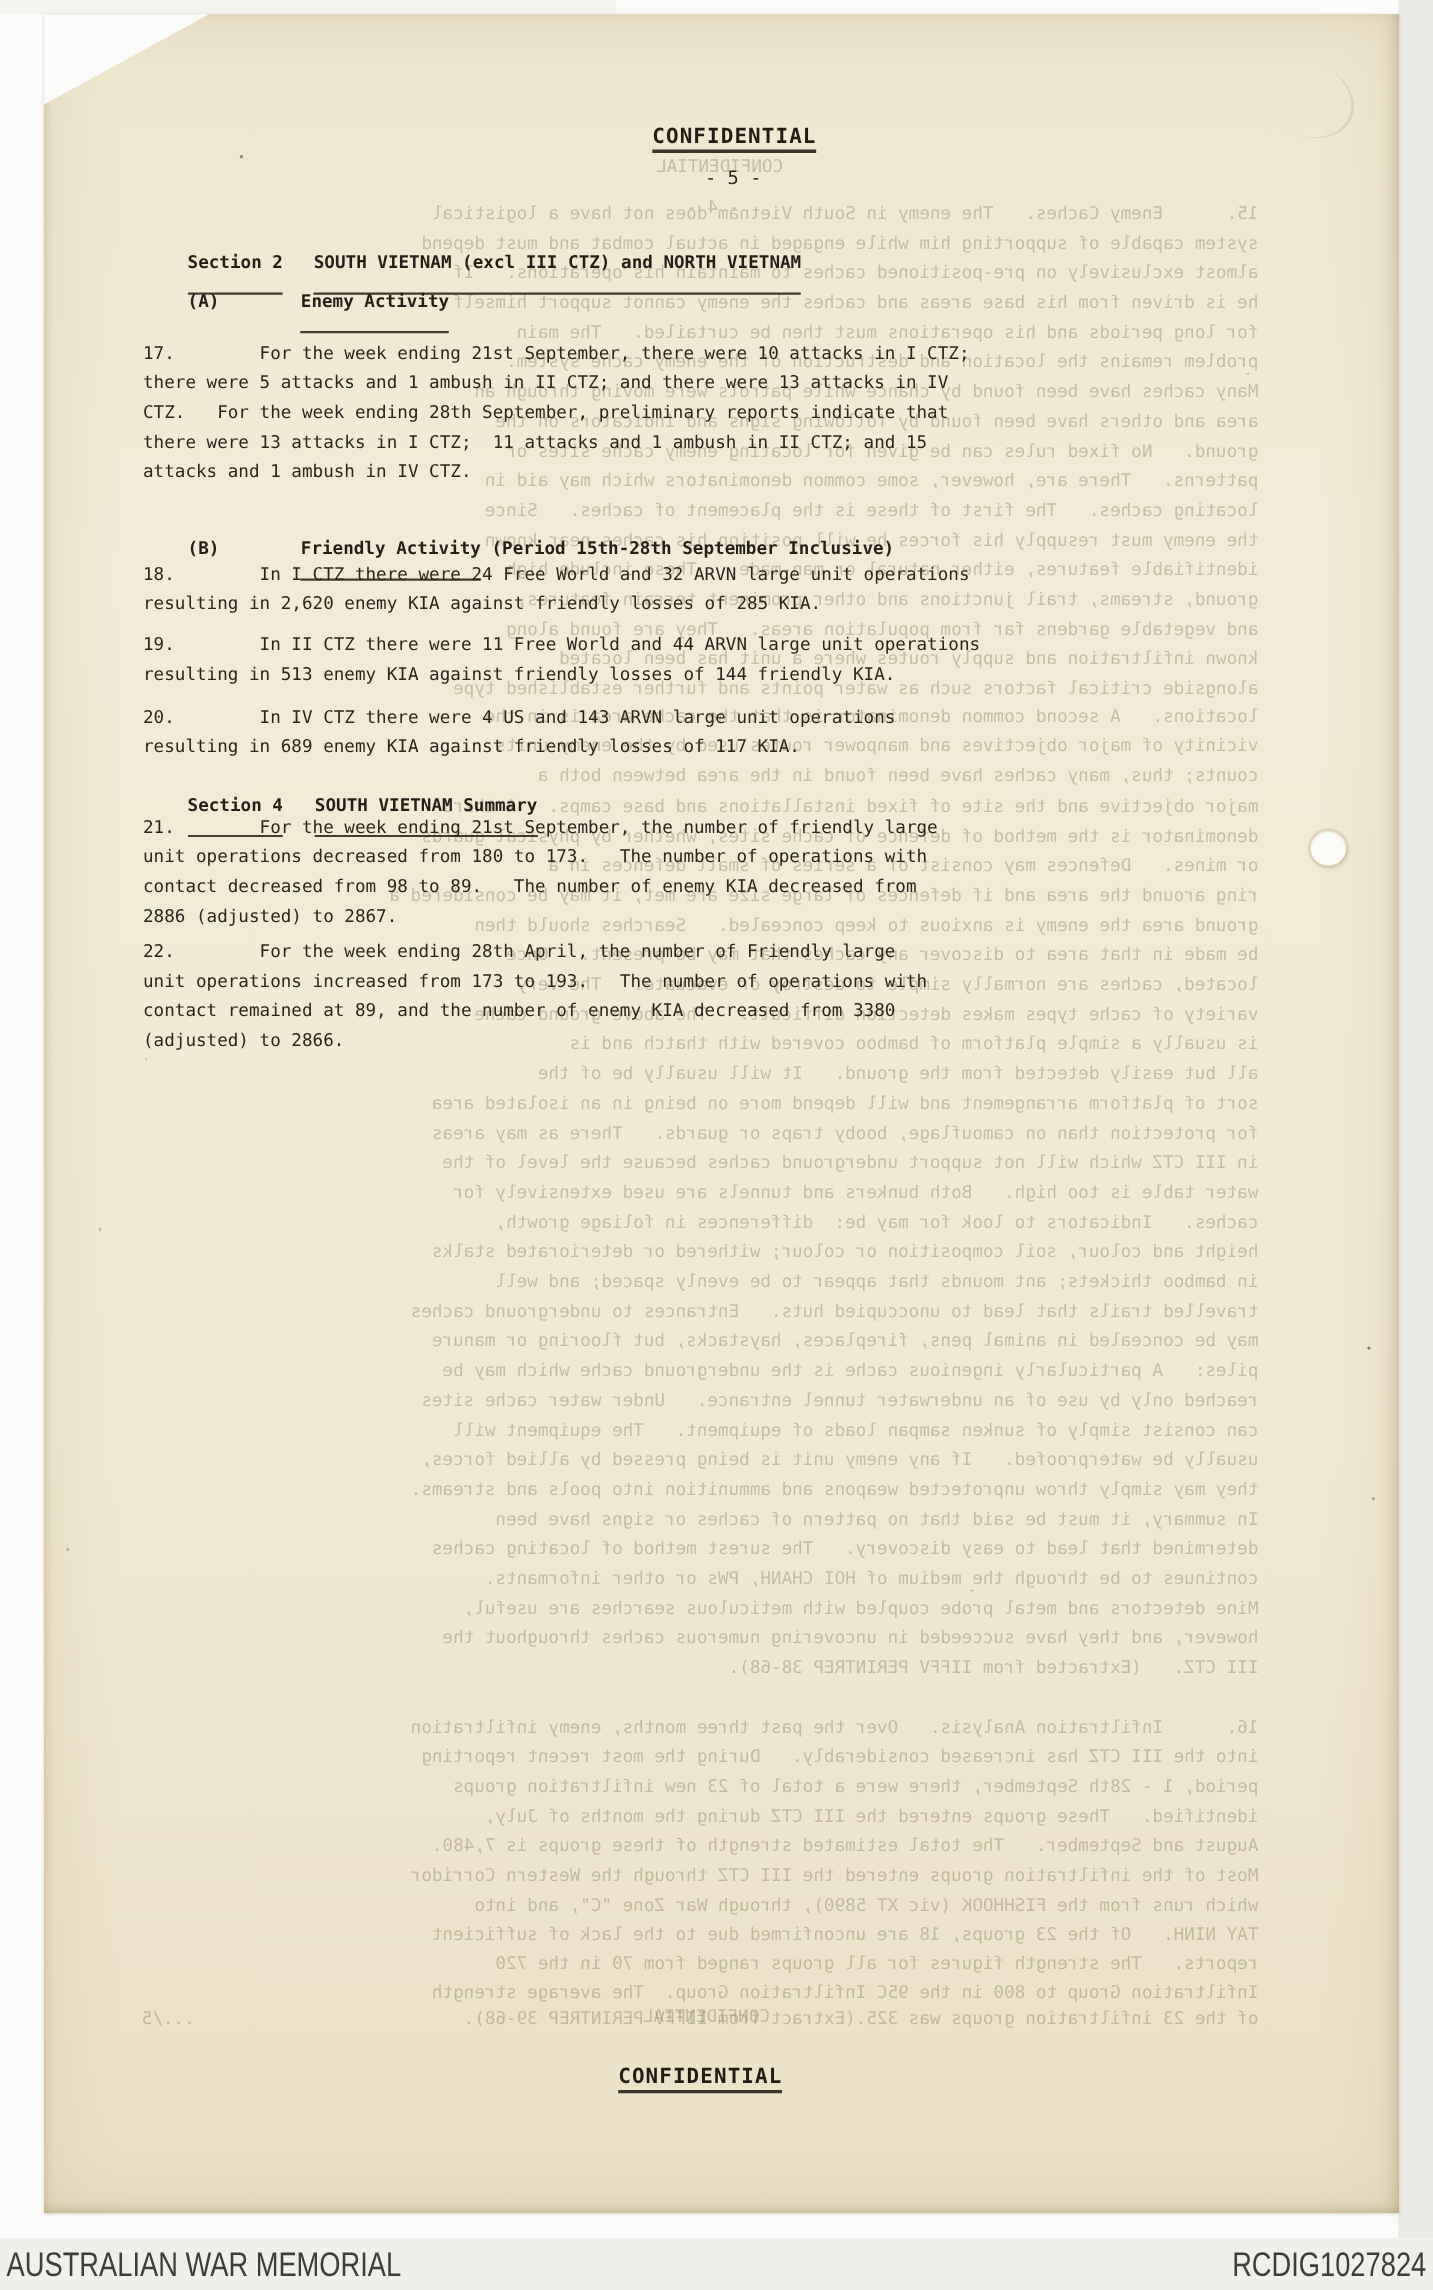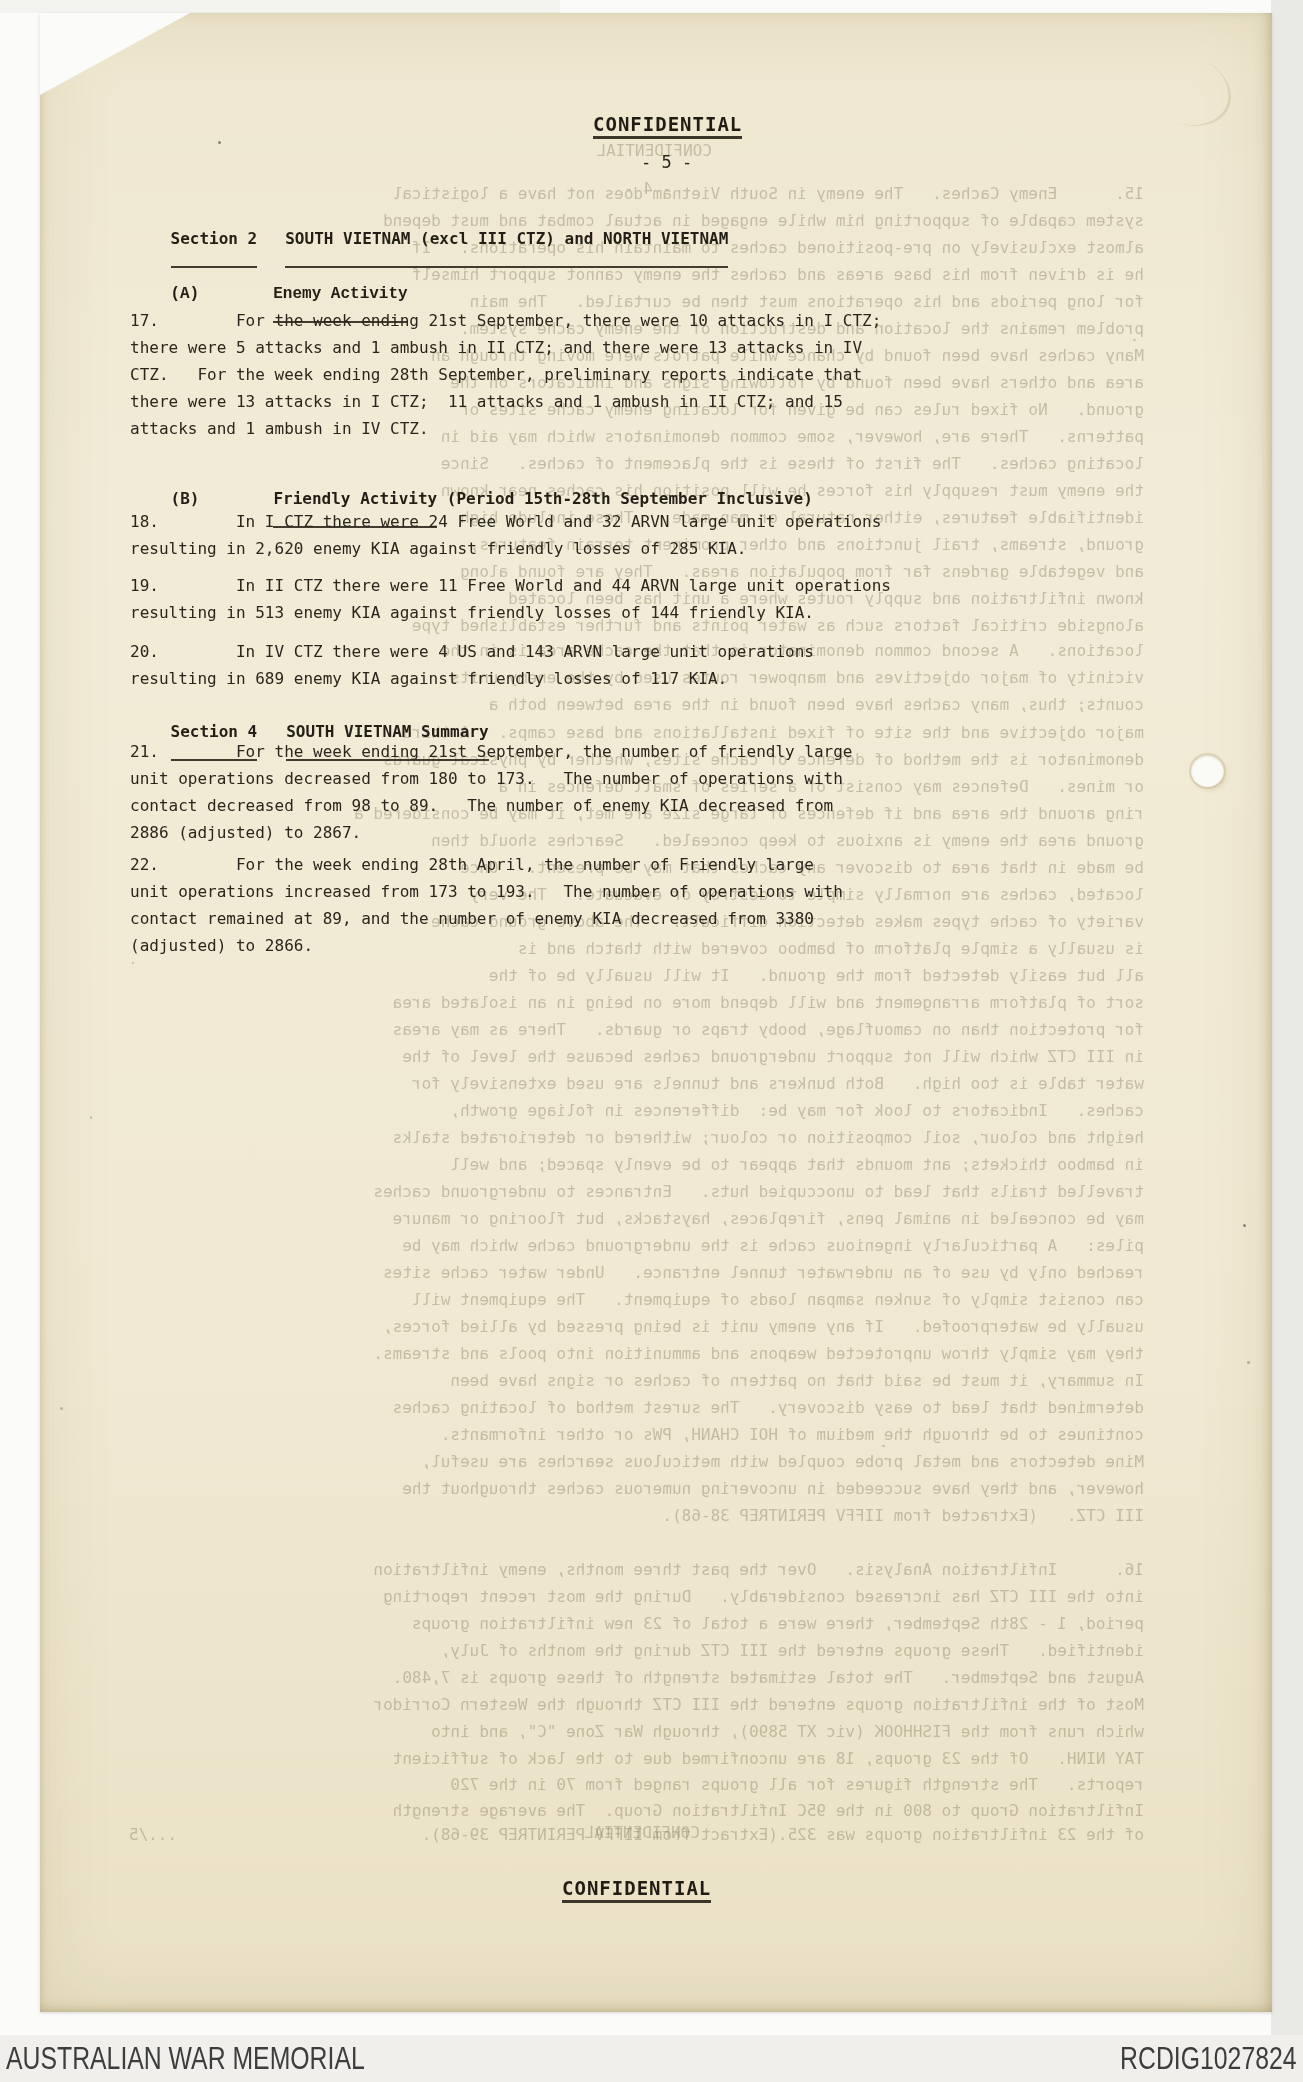--- a/index.html
+++ b/index.html
@@ -154,21 +154,21 @@
   <div class="crease"></div>
 
   <div class="stamp" style="left:553px;top:100px;">CONFIDENTIAL</div>
 
   <div class="pagenum" style="left:601px;top:139px;">- 5 -</div>
 
   <div class="heading" style="left:92px;top:193px;">
     <span class="ul">Section 2</span><span class="ul gap-s2">SOUTH VIETNAM (excl III CTZ) and NORTH VIETNAM</span>
   </div>
 
-  <div class="heading" style="left:92px;top:248px;font-family:Liberation Mono, monospace;">
+  <div class="heading" style="left:92px;top:228px;">
     <span>(A)</span><span class="ul gap-tab">Enemy Activity</span>
   </div>
 
   <div class="typed para" style="top:294px;">17.        For the week ending 21st September, there were 10 attacks in I CTZ;
 there were 5 attacks and 1 ambush in II CTZ; and there were 13 attacks in IV
 CTZ.   For the week ending 28th September, preliminary reports indicate that
 there were 13 attacks in I CTZ;  11 attacks and 1 ambush in II CTZ; and 15
 attacks and 1 ambush in IV CTZ.</div>
 
   <div class="heading" style="left:92px;top:453px;">

